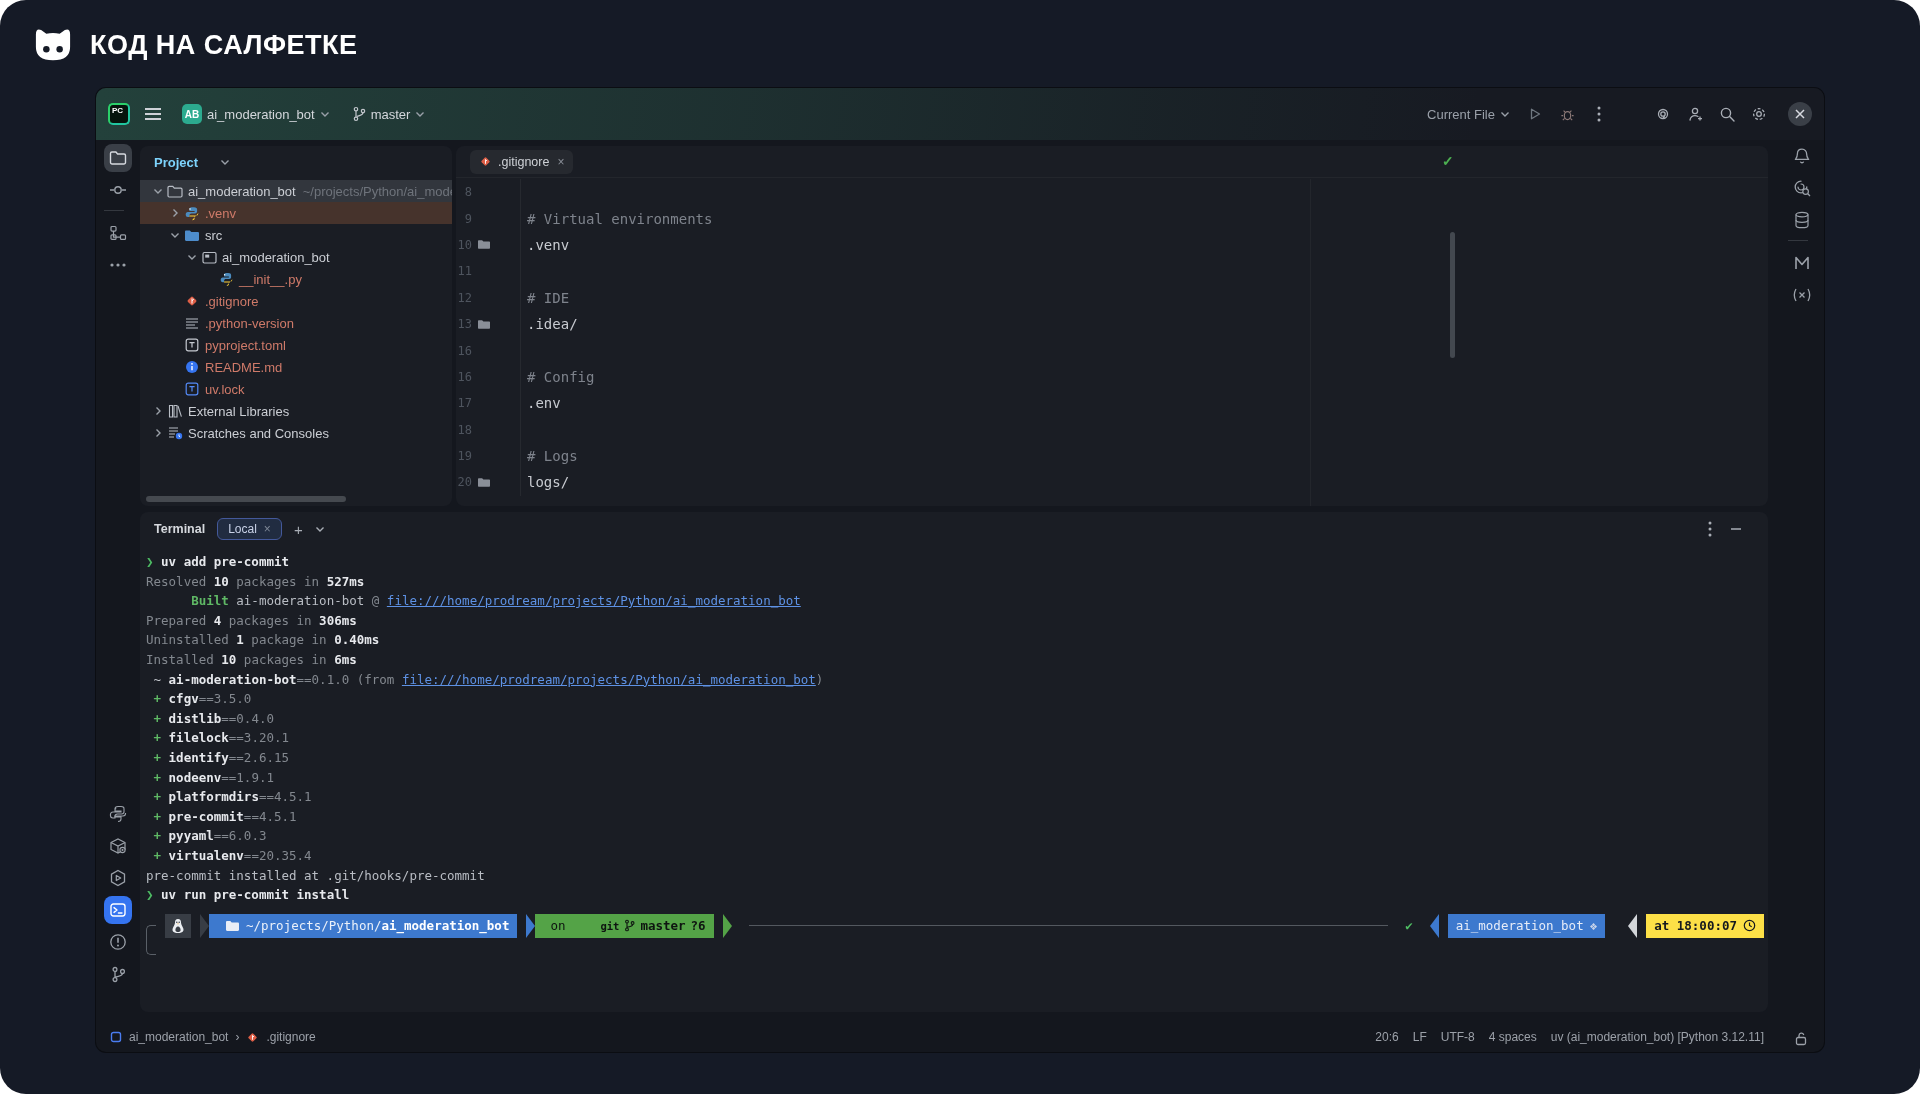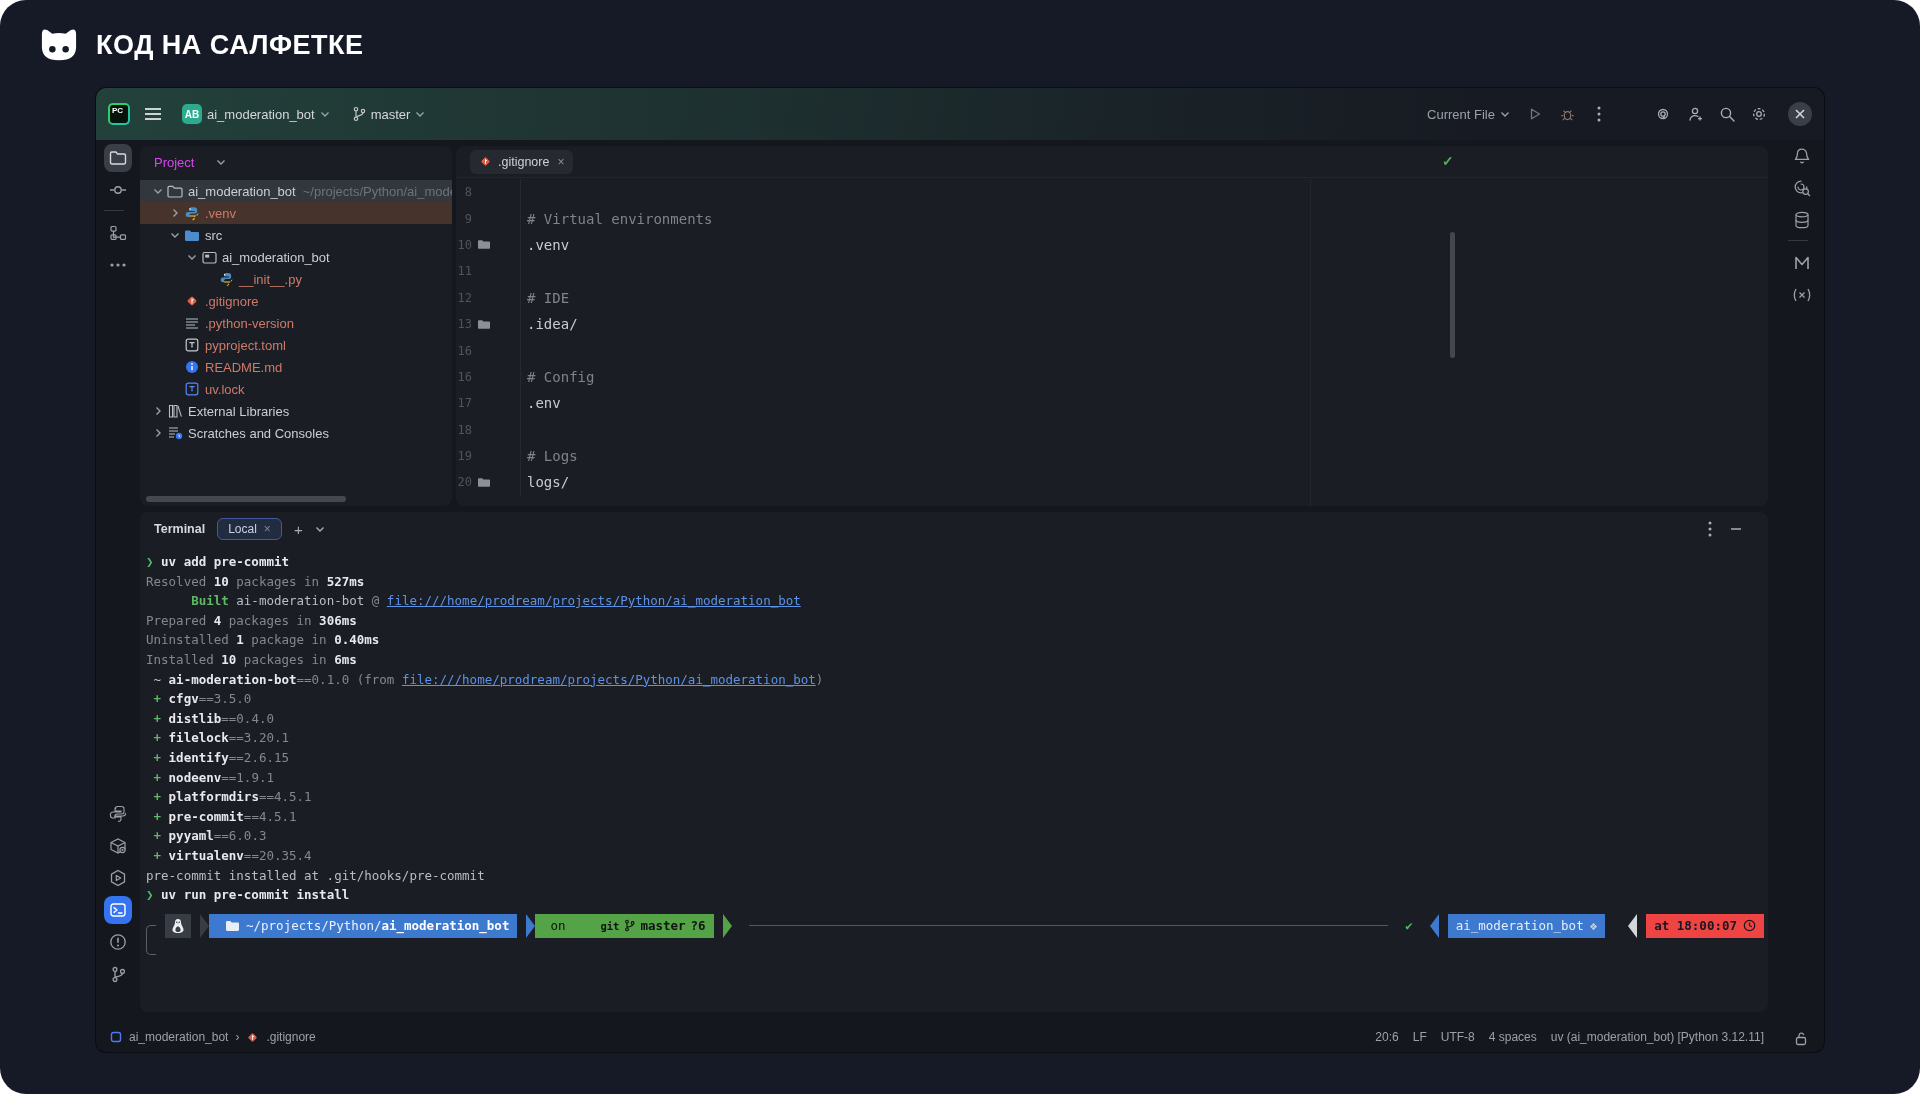--- a/index.html
+++ b/index.html
@@ -1,21 +1,21 @@
 <!DOCTYPE html>
 <html><head>
 <meta charset="utf-8">
 <style>
   * { margin:0; padding:0; box-sizing:border-box; }
   html,body { width:1920px; height:1094px; background:#ffffff; overflow:hidden;
               font-family:"Liberation Sans", sans-serif; }
   .card { position:absolute; inset:0; background:#151A26; border-radius:26px; overflow:hidden; }
 
   
-  .brand { position:absolute; left:36px; top:26px; display:flex; align-items:center; gap:14px; }
+  .brand { position:absolute; left:30px; top:26px; display:flex; align-items:center; gap:14px; }
   .brand svg { display:block; }
   .brand-title { color:#FFFFFF; font-size:27px; font-weight:bold; letter-spacing:.5px; }
 
   
   .ide { position:absolute; left:96px; top:88px; width:1728px; height:964px;
          background:#14171E; border-radius:10px; overflow:hidden;
          box-shadow:0 0 0 1px #0b0d12; font-size:13px; color:#CED1D7; }
 
   
   .toolbar { position:absolute; left:0; top:0; right:0; height:52px;
@@ -47,21 +47,21 @@
   .str-div { width:20px; height:1px; background:#34383F; margin:6px 0 8px 0; }
   .stripe-bottom { margin-top:auto; display:flex; flex-direction:column; align-items:center; padding-bottom:30px; }
 
   
   .island { position:absolute; background:#1A1D24; border-radius:8px; overflow:hidden; }
   .project-island { left:44px; top:58px; width:312px; height:360px; }
   .editor-island  { left:360px; top:58px; width:1312px; height:360px; }
   .terminal-island{ left:44px; top:424px; width:1628px; height:500px; }
 
   
-  .pj-head { height:32px; display:flex; align-items:center; gap:22px; padding:0 14px; color:#d946ef; font-weight:normal; font-size:13px; }
+  .pj-head { height:32px; display:flex; align-items:center; gap:22px; padding:0 14px; color:#7dd3fc; font-weight:bold; font-size:13px; }
   .pj-tree { position:absolute; left:0; right:0; top:34px; bottom:14px; overflow:hidden; }
   .pj-row { height:22px; display:flex; align-items:center; white-space:nowrap; overflow:hidden; font-size:13px; color:#CBCED4; }
   .pj-row.sel  { background:#32363D; }
   .pj-row.venv { background:#46332C; }
   .pj-chev { width:16px; display:inline-flex; justify-content:center; color:#9BA1A9; flex:none;}
   .pj-ico { width:18px; display:inline-flex; justify-content:center; margin-right:4px; flex:none;}
   .pj-suffix { color:#6E737B; margin-left:7px; }
   .untracked { color:#CF7A69; }
   .pj-hscroll { position:absolute; left:6px; bottom:4px; width:200px; height:6px; border-radius:3px; background:#45494F; }
 
@@ -106,21 +106,21 @@
                 font-family:"DejaVu Sans Mono", monospace; font-size:12.5px;gap:9px; }
   .pl-frame { width:10px; height:30px; border-left:1.5px solid #5A6068; border-top:1.5px solid #5A6068;
               border-bottom:1.5px solid #5A6068; border-top-left-radius:5px; border-bottom-left-radius:5px;
               margin-top:28px; flex:none; }
   .seg { height:24px; display:flex; align-items:center; gap:6px; padding:0 8px; flex:none;}
   .seg-os  { background:#383D45; padding:0 6px; }
   .seg-path{ background:#3D79CE; color:#EAF0FA; }
   .seg-path b { color:#FFFFFF; }
   .seg-git { background:#54A347; color:#0E1410; font-weight:bold; gap:5px;}
   .seg-venv{ background:#3D79CE; color:#E6ECF8; }
-  .seg-time{ background:#ef4444; color:#15181E; font-weight:bold; }
+  .seg-time{ background:#fde047; color:#15181E; font-weight:bold; }
   .arr-r { width:0; height:0; border-top:12px solid transparent; border-bottom:12px solid transparent; flex:none;}
   .arr-l { width:0; height:0; border-top:12px solid transparent; border-bottom:12px solid transparent; flex:none;}
   .pl-line { flex:1; height:1.5px; background:#53585F; margin:0 8px; }
   .pl-check { color:#4FBE63; font-weight:bold; margin-right:8px; }
   .pl-gap { width:5px; flex:none;}
 
   
   .statusbar { position:absolute; left:0; right:0; bottom:0; height:30px; display:flex; align-items:center;
                padding:0 14px; color:#9CA1A9; font-size:12px; }
   .sb-bc { display:flex; align-items:center; gap:7px; }

